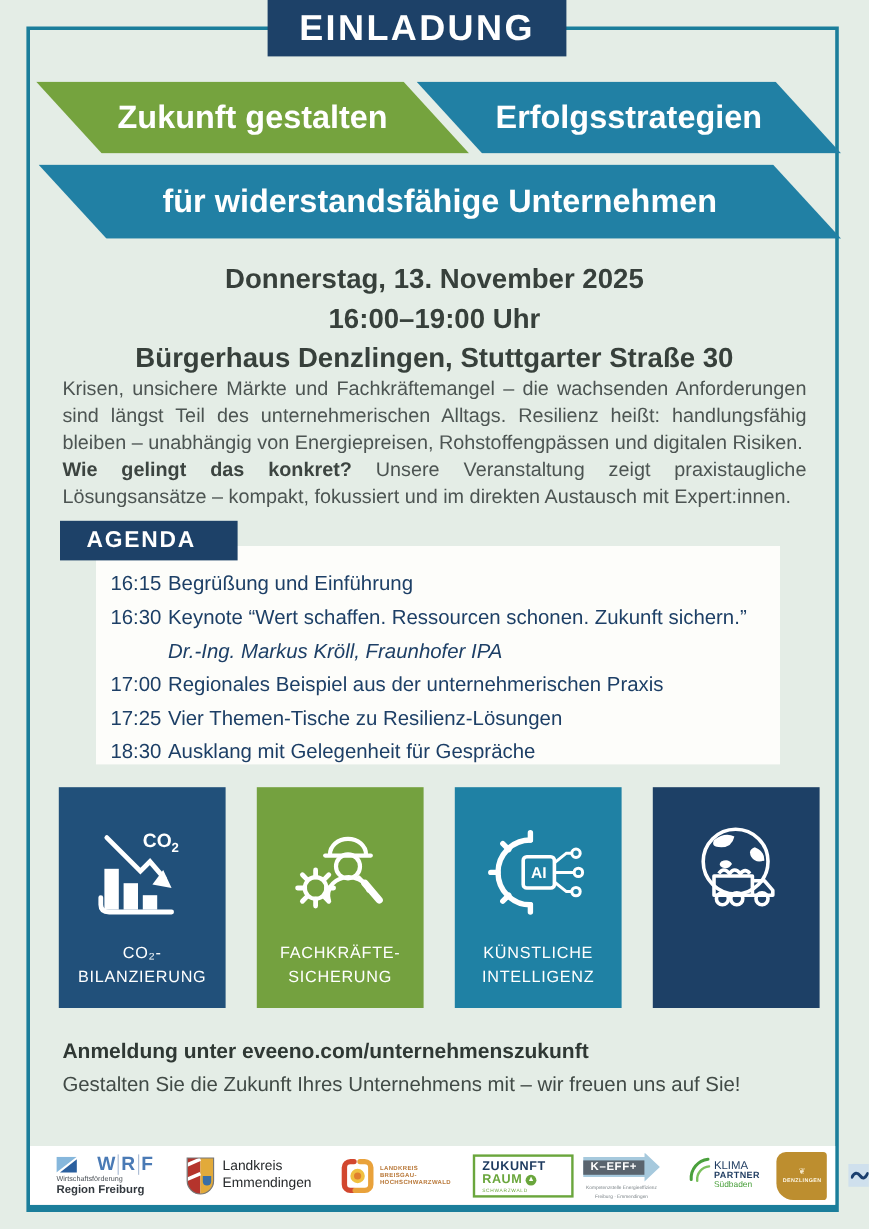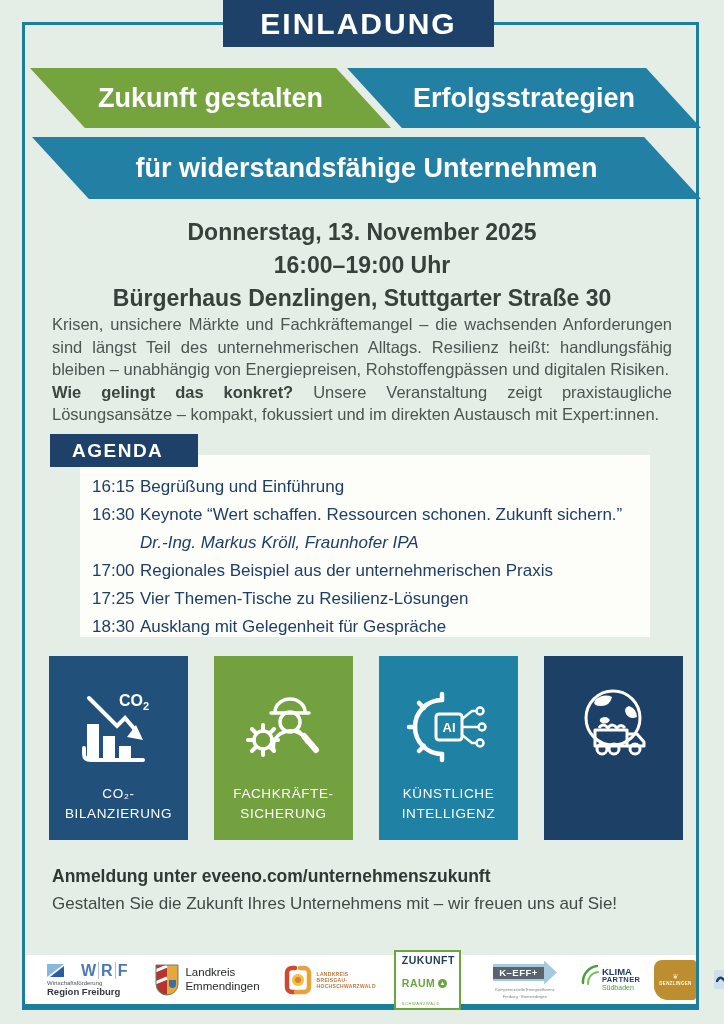--- a/index.html
+++ b/index.html
@@ -2,21 +2,21 @@
 <html><head>
 <meta charset="utf-8">
 <style>
   html,body{margin:0;padding:0;}
   body{
     width:724px;height:1024px;position:relative;overflow:hidden;
     background:#e4ede6;font-family:"Liberation Sans",sans-serif;
   }
   .frame{position:absolute;left:22px;top:22px;width:677px;height:988px;
     box-sizing:border-box;border:3px solid #1b7e9b;border-bottom-width:6px;}
-  .title-banner{position:absolute;left:223px;top:0;width:271px;height:47px;
+  .title-banner{position:absolute;left:223px;top:0;width:249px;height:47px;
     background:#1d4168;color:#fff;display:flex;align-items:center;justify-content:center;
     font-size:30px;font-weight:bold;letter-spacing:2px;z-index:3;}
   .ribbon{position:absolute;color:#fff;font-weight:bold;display:flex;align-items:center;
     justify-content:center;z-index:2;}
   .ribbon-green{left:30px;top:68px;width:361px;height:60px;background:#75a33e;
     clip-path:polygon(0 0,84.8% 0,100% 100%,15.2% 100%);font-size:27px;}
   .ribbon-teal{left:347px;top:68px;width:354px;height:60px;background:#2180a4;
     clip-path:polygon(0 0,84.5% 0,100% 100%,15.5% 100%);font-size:27px;}
   .ribbon-wide{left:32px;top:137px;width:669px;height:62px;background:#2180a4;
     clip-path:polygon(0 0,91.5% 0,100% 100%,8.5% 100%);font-size:27px;}
@@ -59,38 +59,38 @@
   .wrf-sub1{font-size:6px;color:#4c5258;margin-top:1px;}
   .wrf-sub2{font-size:9.5px;font-weight:bold;color:#33393f;}
   
   .lkem{gap:6px;margin-right:24px;}
   .lkem-text{font-size:11.5px;color:#26292b;line-height:13.5px;}
   
   .brei{gap:5px;margin-right:18px;}
   .brei-text{font-size:5px;color:#b9793a;font-weight:bold;line-height:6px;letter-spacing:.3px;}
   
   .zr-box{box-sizing:border-box;border:2px solid #6aa63c;background:#fff;
-    padding:3px 4px 2px 6px;margin-right:32px;gap:12px;}
+    padding:3px 21px 2px 6px;margin-right:8px;}
   .zr-l1{color:#1d3a5f;font-weight:bold;font-size:10.5px;letter-spacing:.5px;line-height:11px;}
   .zr-l2{color:#6aa63c;font-weight:bold;font-size:10.5px;letter-spacing:.5px;line-height:11px;
     display:flex;align-items:center;gap:3px;}
   .zr-dot{width:9px;height:9px;border-radius:50%;background:#6aa63c;display:inline-flex;
     align-items:center;justify-content:center;color:#fff;font-size:6px;line-height:6px;}
   .zr-l3{color:#6aa63c;font-size:4px;letter-spacing:.6px;line-height:5px;}
   
   .keff{flex-direction:column;align-items:center;margin-right:22px;}
   .keff-shape{position:relative;width:64px;height:24px;background:#a6c9dd;
     clip-path:polygon(0 15%,80% 15%,80% 0,100% 50%,80% 100%,80% 85%,0 85%);}
   .keff-band{position:absolute;left:0;top:6px;width:80%;height:12px;background:#5a646e;
     color:#fff;font-weight:bold;font-size:9.5px;display:flex;align-items:center;
     justify-content:center;letter-spacing:.5px;}
   .keff-sub{font-size:4px;color:#7c8488;line-height:5px;text-align:center;margin-top:2px;}
   
   .klima{gap:3px;margin-right:14px;}
-  .klima-text div:nth-child(1){color:#1d3a5f;font-weight:bold;font-size:9.5px;line-height:9.5px;}
+  .klima-text div:nth-child(1){color:#1d3a5f;font-weight:normal;font-size:9.5px;line-height:9.5px;}
   .klima-text div:nth-child(2){color:#1d3a5f;font-weight:bold;font-size:7.5px;line-height:8px;letter-spacing:.4px;}
   .klima-text div:nth-child(3){color:#4aa03c;font-size:7px;line-height:8px;}
   
   .denz{width:42px;height:40px;background:#bd8e2f;border-radius:8px 3px 3px 14px;
     margin-right:18px;flex-direction:column;justify-content:center;align-items:center;gap:1px;}
   .denz-mark{color:#f4e7c8;font-size:7px;line-height:7px;}
   .denz-name{color:#fdf6e4;font-weight:bold;font-size:4.5px;letter-spacing:.3px;line-height:5px;}
   
   .ihk{gap:0;}
   .ihk-wave{width:19px;height:19px;background:#cfe0ed;display:flex;align-items:center;

